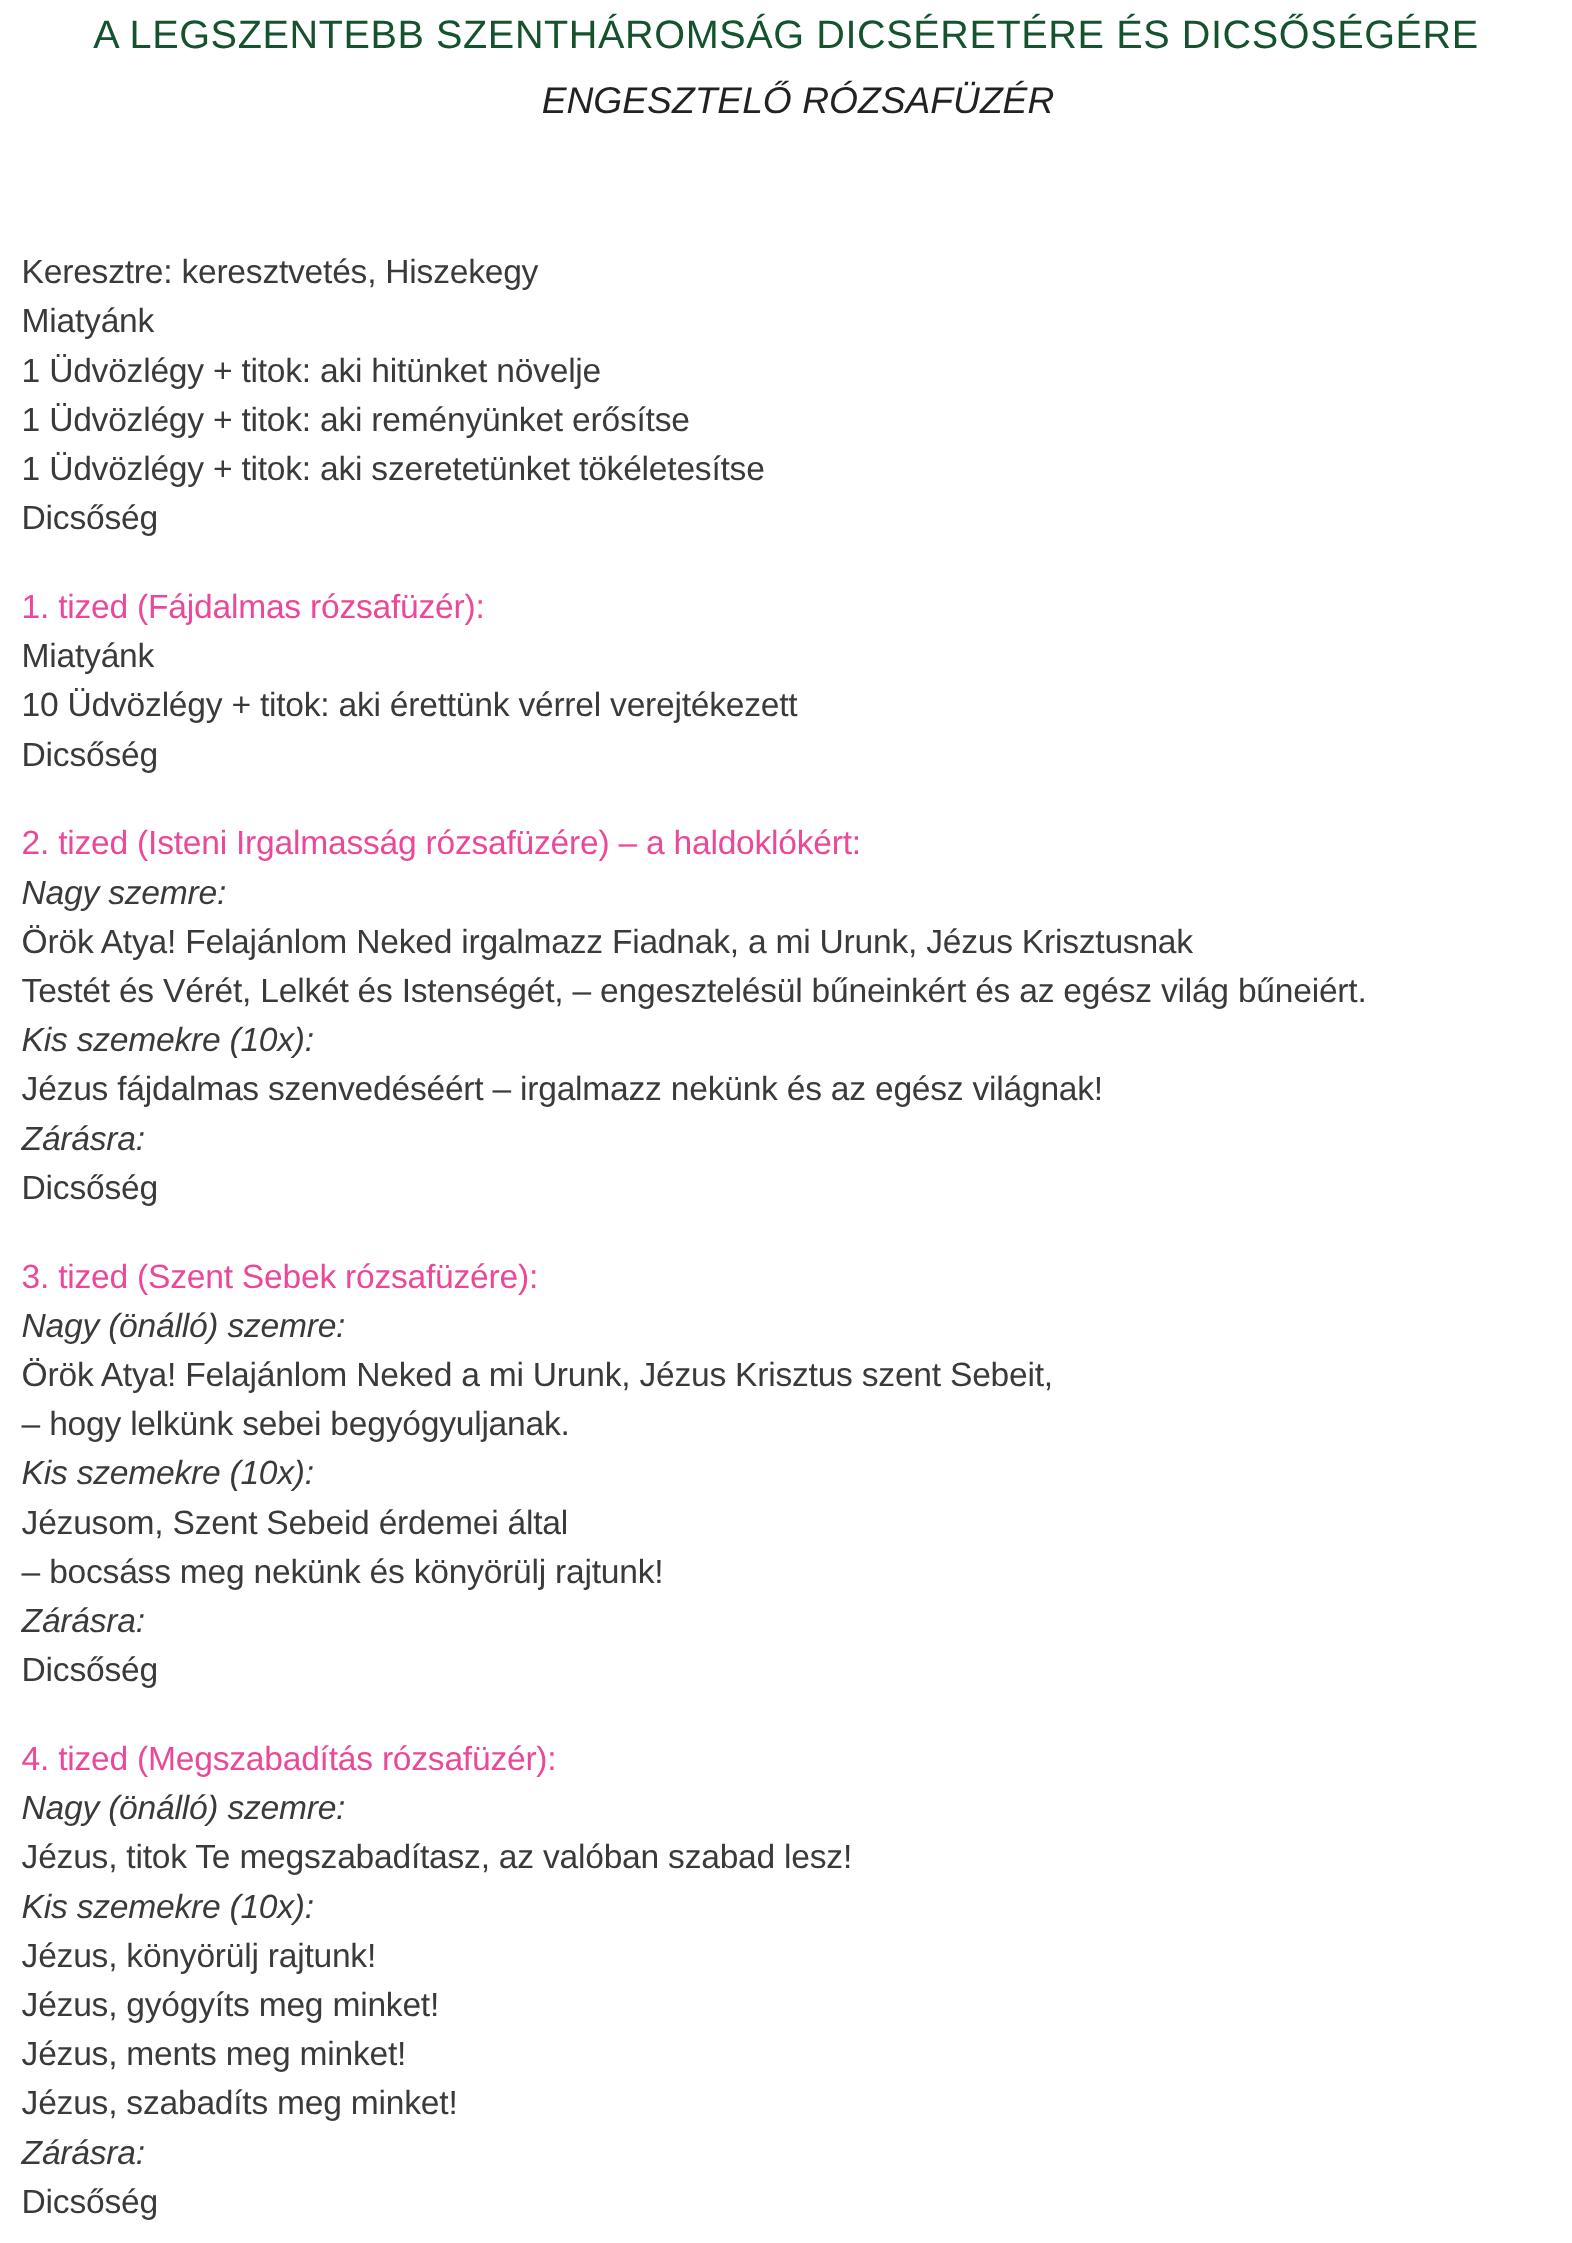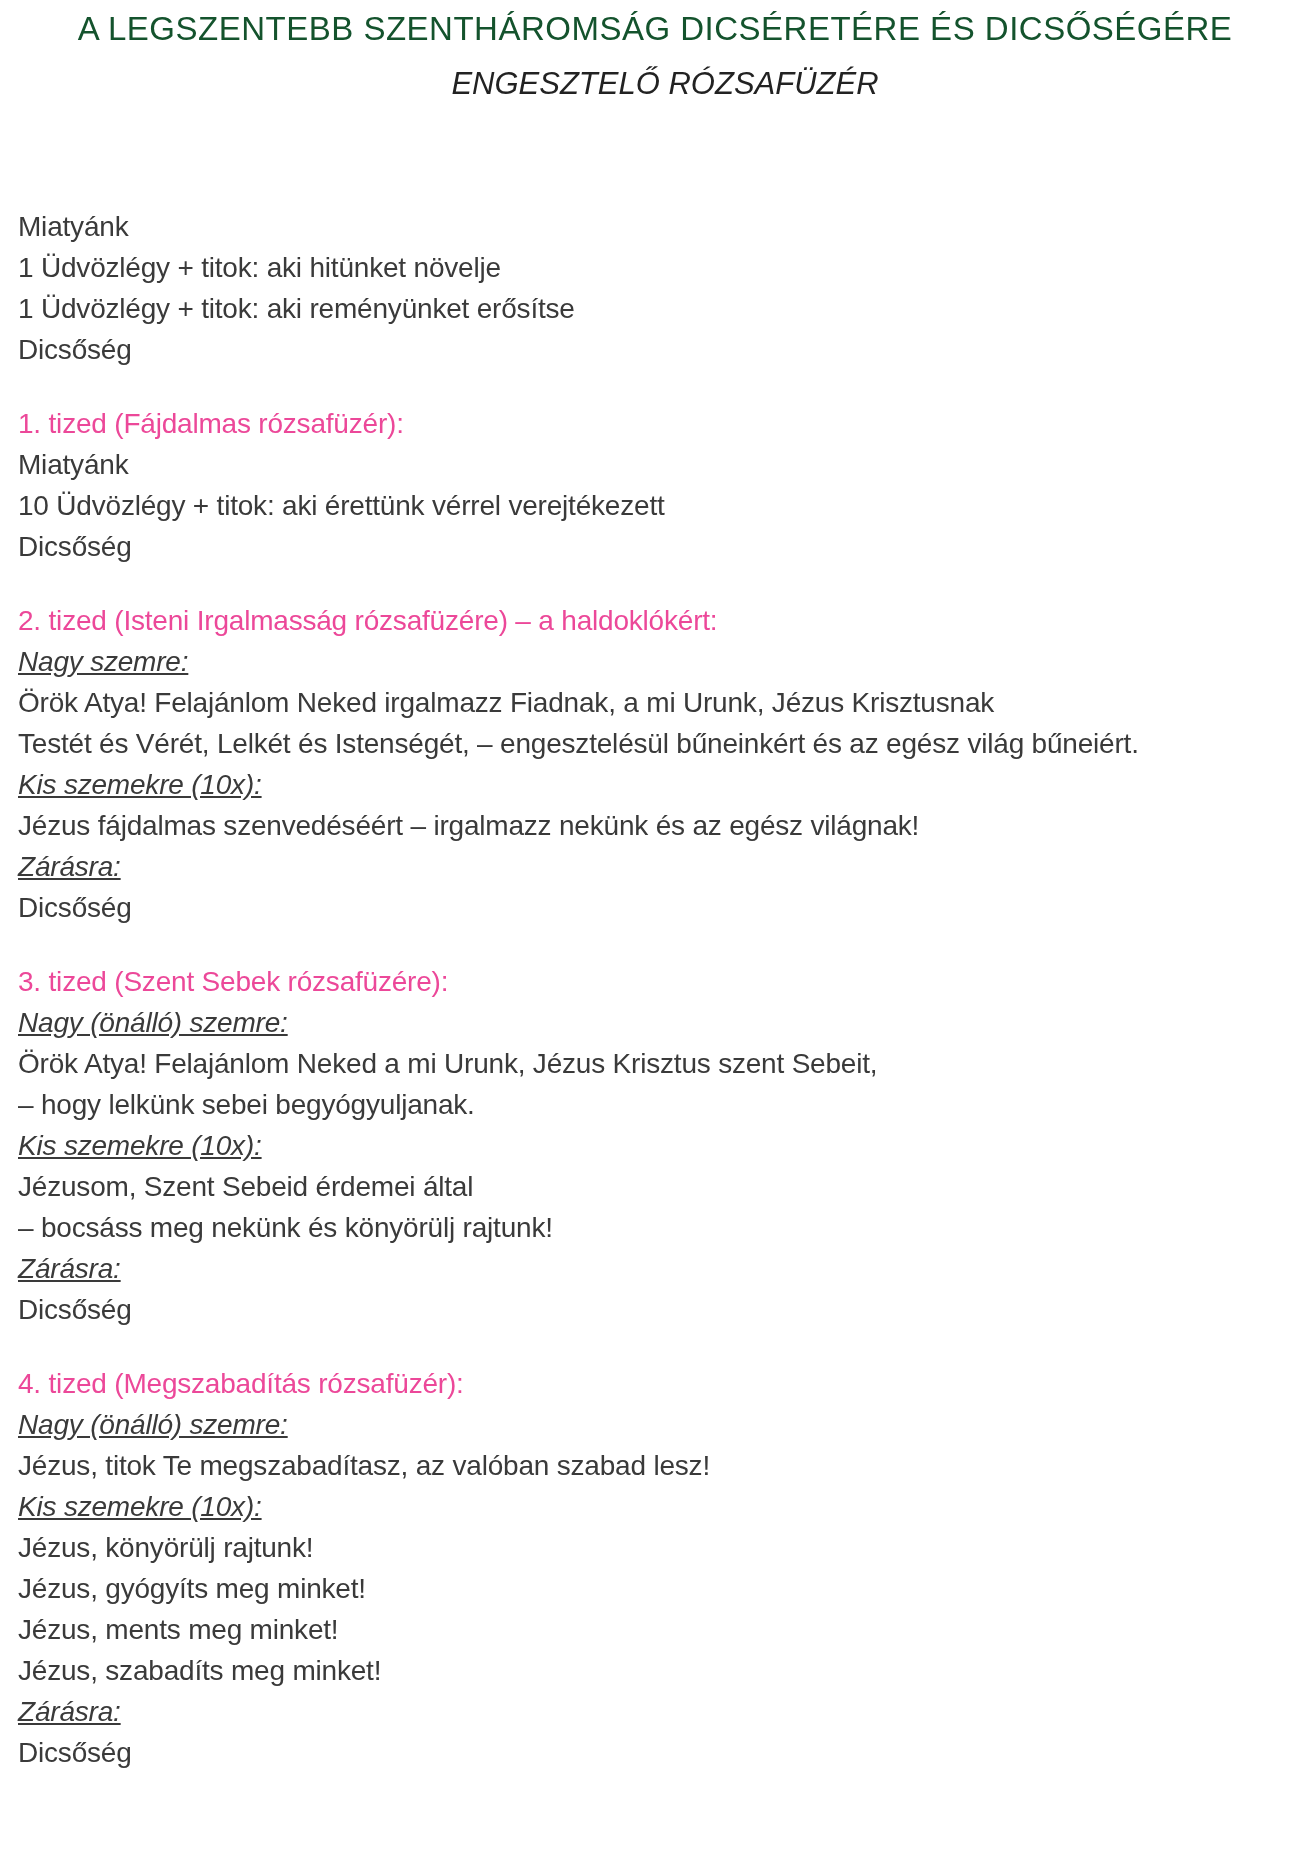--- a/index.html
+++ b/index.html
@@ -50,34 +50,35 @@
     line-height: 41px;
     letter-spacing: -0.2px;
     font-weight: 400;
     white-space: nowrap;
   }
   .heading {
     color: #ec4899;
   }
   .line.italic {
     font-style: italic;
-    text-decoration: underline;
   }
 </style>
 </head>
 <body>
 
 <div class="page">
   <h1 class="doc-title">A LEGSZENTEBB SZENTHÁROMSÁG DICSÉRETÉRE ÉS DICSŐSÉGÉRE</h1>
   <h2 class="doc-subtitle">ENGESZTELŐ RÓZSAFÜZÉR</h2>
   <div class="doc-body" id="doc-body">
       <section class="section">
+        <div class="line normal">Keresztre: keresztvetés, Hiszekegy</div>
         <div class="line normal">Miatyánk</div>
         <div class="line normal">1 Üdvözlégy + titok: aki hitünket növelje</div>
         <div class="line normal">1 Üdvözlégy + titok: aki reményünket erősítse</div>
+        <div class="line normal">1 Üdvözlégy + titok: aki szeretetünket tökéletesítse</div>
         <div class="line normal">Dicsőség</div>
       </section>
       <section class="section">
         <div class="heading">1. tized (Fájdalmas rózsafüzér):</div>
         <div class="line normal">Miatyánk</div>
         <div class="line normal">10 Üdvözlégy + titok: aki érettünk vérrel verejtékezett</div>
         <div class="line normal">Dicsőség</div>
       </section>
       <section class="section">
         <div class="heading">2. tized (Isteni Irgalmasság rózsafüzére) – a haldoklókért:</div>

